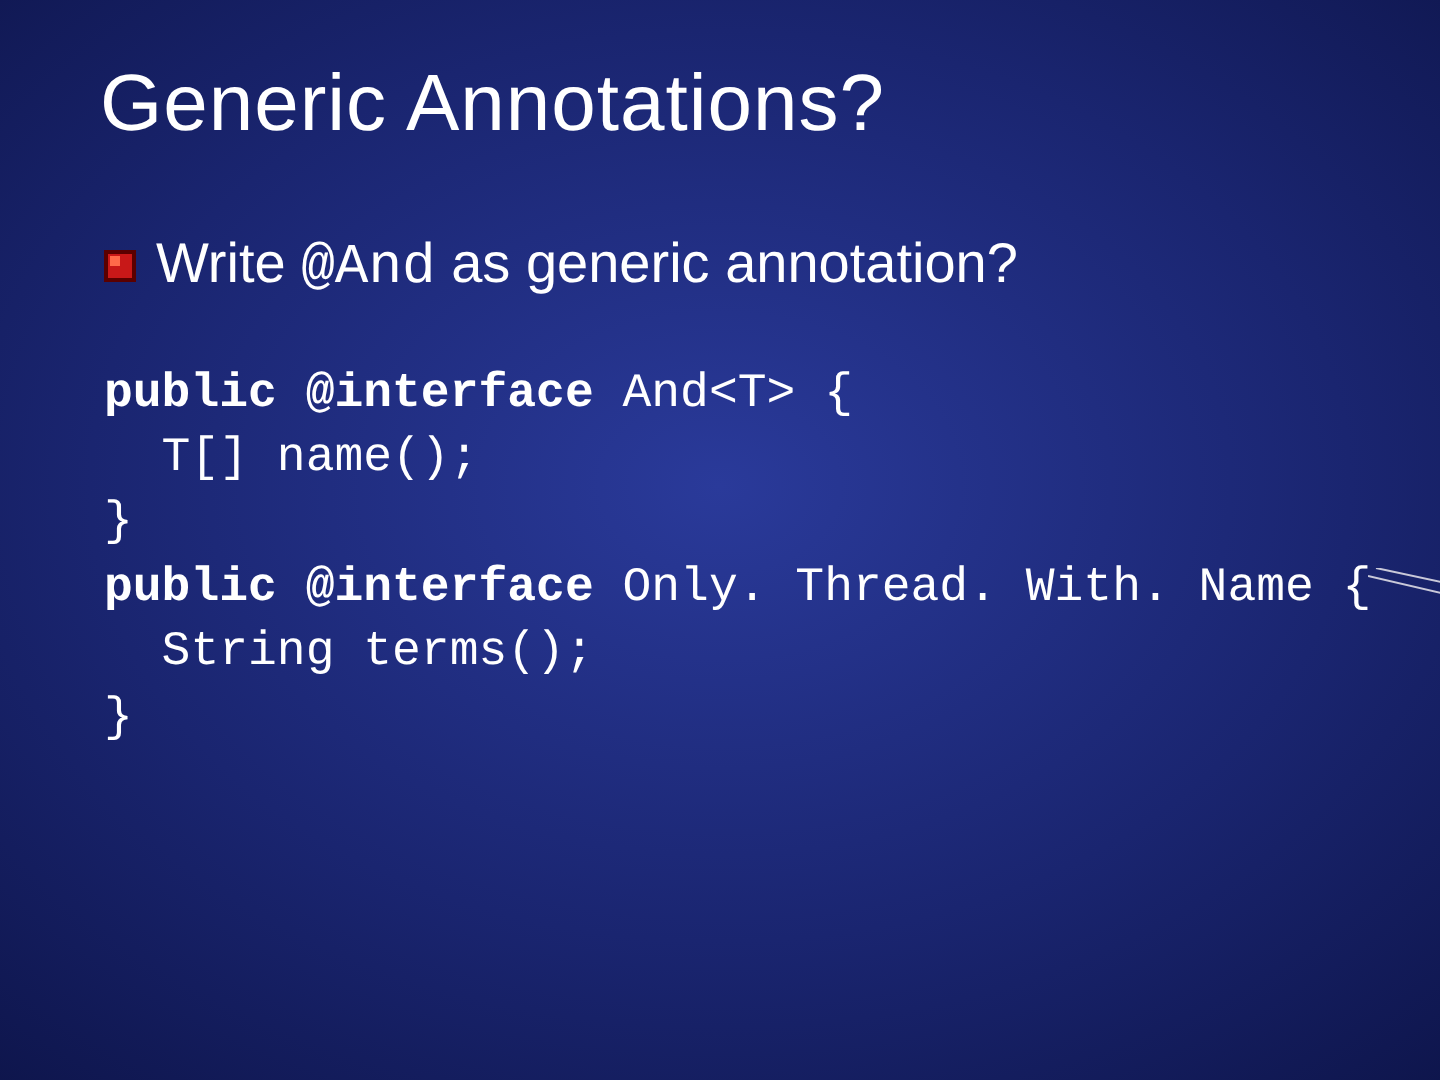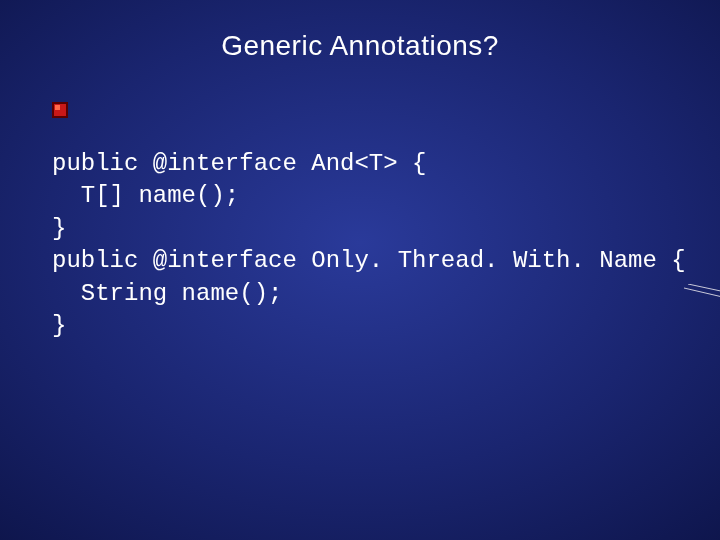--- a/index.html
+++ b/index.html
@@ -9,23 +9,23 @@
     font-family: Arial, Helvetica, sans-serif;
     color: #ffffff;
     position: relative;
   }
   .slide {
     width: 100%;
     height: 100%;
     padding: 30px 50px 30px 50px;
   }
   .title {
-    font-size: 28px;
+    font-size: 40px;
     font-weight: 400;
-    text-align: center;
+    text-align: left;
     margin-bottom: 40px;
     letter-spacing: 0.5px;
   }
   .bullet-row {
     display: flex;
     align-items: center;
     margin-bottom: 30px;
     margin-left: 2px;
   }
   .bullet-row.last {
@@ -49,21 +49,21 @@
     font-size: 28px;
   }
   .code-block {
     font-family: "Courier New", Courier, monospace;
     font-size: 24px;
     line-height: 1.35;
     white-space: pre;
     margin-left: 2px;
     margin-bottom: 10px;
   }
-  .code-block b { font-weight: normal; }
+  .code-block b { font-weight: bold; }
   .decor {
     position: absolute;
     right: -24px;
     top: 284px;
     width: 60px;
     height: 20px;
     pointer-events: none;
   }
 </style>
 </head>
@@ -74,27 +74,30 @@
   <h1 class="title">Generic Annotations?</h1>
 
   <div class="bullet-row">
     <span class="bullet-icon">
       <svg width="16" height="16" viewBox="0 0 16 16">
         <rect x="0" y="0" width="16" height="16" fill="#5a0000"></rect>
         <rect x="2" y="2" width="12" height="12" fill="#c81818"></rect>
         <rect x="3" y="3" width="5" height="5" fill="#ff6a4a"></rect>
       </svg>
     </span>
+    <span class="bullet-text">
+      <span>Write </span><span class="mono">@And</span><span> as generic annotation?</span>
+    </span>
   </div>
 
   <div class="code-block"><b>public @interface</b><span> And&lt;T&gt; {</span>
 <span>  T[] name();</span>
 <span>}</span>
 <b>public @interface</b><span> Only. Thread. With. Name {</span>
-<span>  String name();</span>
+<span>  String terms();</span>
 <span>}</span></div>
 
 
 </div>
 
 <svg class="decor" viewBox="0 0 60 20">
   <line x1="0" y1="4" x2="60" y2="18" stroke="#c9c9d9" stroke-width="1"></line>
   <line x1="4" y1="0" x2="60" y2="12" stroke="#c9c9d9" stroke-width="1"></line>
 </svg>
 

